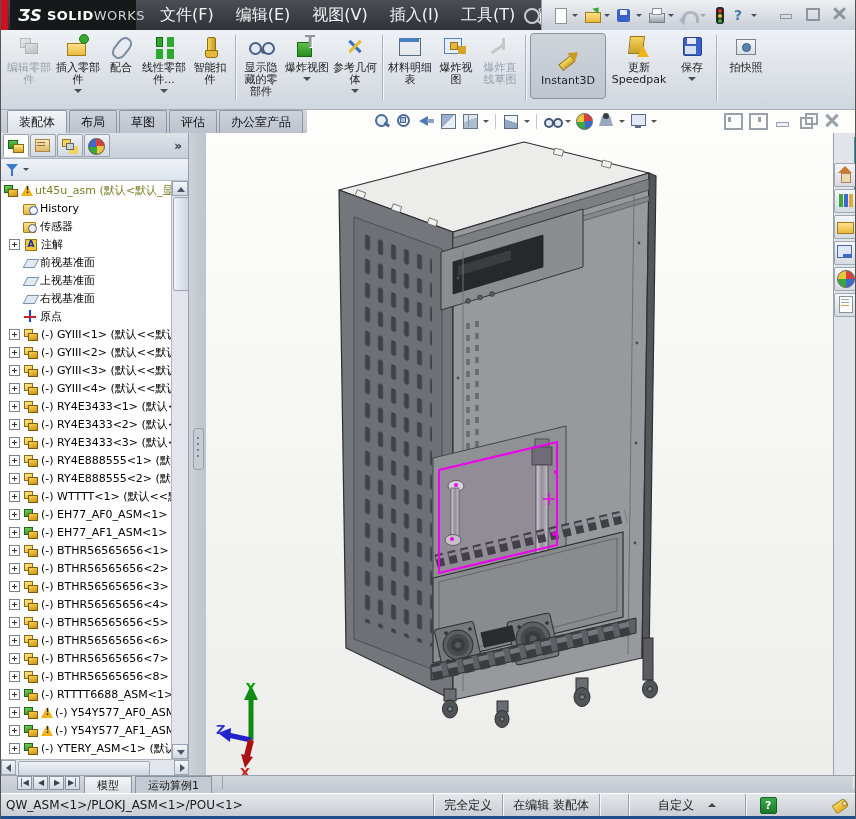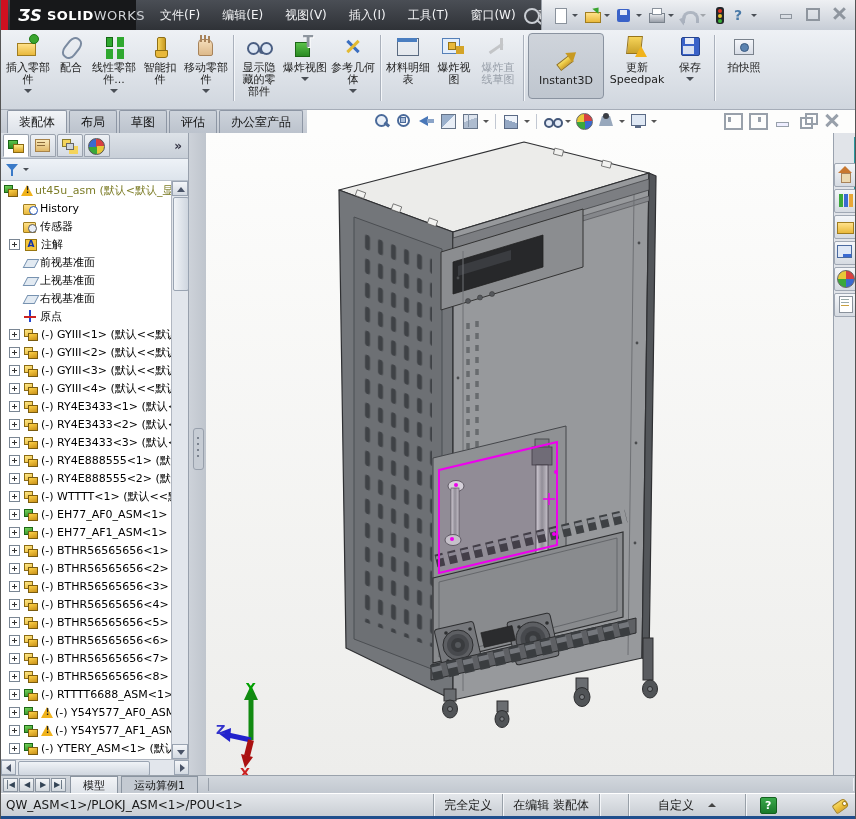--- a/index.html
+++ b/index.html
@@ -9,21 +9,21 @@
   
   #titlebar{position:absolute;left:0;top:0;width:856px;height:30px;
     background:linear-gradient(#4a4e55,#2f3237);color:#fff;padding-left:48px;}
   #red-accent{position:absolute;left:0;top:0;width:7px;height:30px;background:#cf1020;}
   #logo{position:absolute;left:9px;top:0;height:30px;width:126px;background:#17181a;
     display:flex;align-items:center;padding-left:8px;box-sizing:border-box;}
   #logo .mark{font-style:italic;font-weight:bold;font-size:16px;margin-right:5px;}
   #logo .solid{font-weight:bold;font-size:13px;letter-spacing:.5px;}
   #logo .works{font-weight:normal;font-size:13px;color:#cfd2d6;letter-spacing:.5px;}
   #menubar{position:absolute;left:148px;top:0;height:30px;display:flex;align-items:center;}
-  #menubar .menu{list-style:none;padding:3px 11px;font-size:12px;color:#f2f3f5;cursor:default;}
+  #menubar .menu{list-style:none;padding:3px 11px;font-size:16px;color:#f2f3f5;cursor:default;}
   #search-icon{position:absolute;left:523px;top:8px;width:12px;height:12px;border:2px solid #c9cdd3;border-radius:50%;}
   #search-icon::after{content:"";position:absolute;left:10px;top:11px;width:6px;height:2px;background:#c9cdd3;transform:rotate(40deg);}
   #quickbar{position:absolute;left:540px;top:0;width:316px;height:30px;
     background:linear-gradient(#eef0f3,#c7cdd6);border-left:1px solid #9aa0a8;
     display:flex;align-items:center;padding-left:10px;box-sizing:border-box;}
   .qi{position:relative;width:17px;height:17px;margin-right:2px;}
   .dda{width:0;height:0;border-top:3px solid #4a4f56;border-left:3px solid transparent;border-right:3px solid transparent;margin:0 6px 0 1px;}
   .q-new::before{content:"";position:absolute;left:3px;top:1px;width:10px;height:14px;background:#fff;border:1px solid #8a929c;}
   .q-open::before{content:"";position:absolute;left:1px;top:5px;width:14px;height:9px;background:linear-gradient(#ffe18a,#e9b93c);border:1px solid #a07d20;}
   .q-open::after{content:"";position:absolute;left:9px;top:0;border-bottom:5px solid #3aa52f;border-left:4px solid transparent;border-right:4px solid transparent;transform:rotate(40deg);}
@@ -203,21 +203,21 @@
   .tp-lib::before{content:"";position:absolute;left:4px;top:4px;width:4px;height:13px;background:#3aa83a;box-shadow:5px 0 0 #3a6ad0,10px 0 0 #e8a838;}
   .tp-folder::before{content:"";position:absolute;left:2px;top:6px;width:15px;height:10px;background:linear-gradient(#ffe18a,#e9b93c);border:1px solid #a07d20;}
   .tp-palette::before{content:"";position:absolute;left:2px;top:3px;width:13px;height:11px;border:1px solid #4a6aa0;background:#dfe8f6;}
   .tp-palette::after{content:"";position:absolute;left:8px;top:12px;width:8px;height:3px;background:#3a6ad0;}
   .tp-appear::before{content:"";position:absolute;left:2px;top:2px;width:16px;height:16px;border-radius:50%;
      background:conic-gradient(#d84040 0 25%,#3a6ad0 0 50%,#3aa83a 0 75%,#e8c838 0 100%);border:1px solid #666;}
   .tp-props::before{content:"";position:absolute;left:4px;top:2px;width:12px;height:15px;background:#fff;border:1px solid #8a929c;}
   .tp-props::after{content:"";position:absolute;left:6px;top:5px;width:8px;height:1px;background:#9aa;box-shadow:0 3px 0 #9aa,0 6px 0 #c8a040;}
   
   #bottombar{position:absolute;left:0;top:775px;width:856px;height:18px;background:linear-gradient(#d2d7dd,#c2c8d0);
-    border-top:1px solid #9aa2ac;display:flex;align-items:center;padding-left:2px;box-sizing:border-box;}
+    border-top:1px solid #9aa2ac;display:flex;align-items:flex-start;padding-left:16px;box-sizing:border-box;}
   .nv{position:relative;width:15px;height:14px;border:1px solid #8a94a0;background:linear-gradient(#f4f6f8,#d2d8de);margin-right:1px;box-sizing:border-box;}
   .nv::before{position:absolute;left:2px;top:1px;font-size:8px;color:#345;}
   .nv-first::before{content:"|◀";} .nv-prev::before{content:"◀";left:4px;} .nv-next::before{content:"▶";left:4px;} .nv-last::before{content:"▶|";}
   .btab{font-size:11px;color:#111;padding:1px 12px;border:1px solid #8a94a0;border-bottom:none;background:#c4cad2;margin-left:3px;}
   .btab.active{background:linear-gradient(#f2f4f7,#dde2e8);}
   #bspacer{flex:1;height:13px;margin:0 4px 1px 10px;border-left:1px solid #98a0aa;box-shadow:1px 0 0 #eef0f4;}
   #statusbar{position:absolute;left:0;top:793px;width:856px;height:23px;background:linear-gradient(#e4e7eb,#c9ced4);
     border-top:1px solid #fff;display:flex;align-items:center;font-size:12px;color:#1a1a1a;box-sizing:border-box;}
   #status-path{padding-left:5px;flex:1;}
   .scell{height:100%;display:flex;align-items:center;padding:0 10px;border-left:1px solid #98a0a8;box-shadow:inset 1px 0 0 #f4f6f9;}
@@ -269,42 +269,41 @@
         <span class="dda"></span>
       <div id="winctrl">
         <span class="wb wb-min"></span>
         <span class="wb wb-max"></span>
         <span class="wb wb-close"></span>
       </div>
     </div>
   </div>
 
   <div id="ribbon">
+    <div class="rbtn disabled" style="width:48px">
+      <span class="ri ri-edit"></span>
+      <span class="rlabel">编辑零部件</span>
+    </div>
     <div class="rbtn" style="width:46px">
       <span class="ri ri-insert"></span>
       <span class="rlabel">插入零部件</span>
       <span class="ddb"></span>
     </div>
     <div class="rbtn" style="width:36px">
       <span class="ri ri-mate"></span>
       <span class="rlabel">配合</span>
     </div>
     <div class="rbtn" style="width:46px">
       <span class="ri ri-linear"></span>
       <span class="rlabel">线性零部件...</span>
       <span class="ddb"></span>
     </div>
     <div class="rbtn" style="width:42px">
       <span class="ri ri-smart"></span>
       <span class="rlabel">智能扣件</span>
-    </div>
-    <div class="rbtn" style="width:46px">
-      <span class="ri ri-move"></span>
-      <span class="rlabel">移动零部件</span>
-      <span class="ddb"></span>
     </div>
     <span class="rsep"></span>
     <div class="rbtn" style="width:42px">
       <span class="ri ri-show"></span>
       <span class="rlabel">显示隐藏的零部件</span>
     </div>
     <div class="rbtn" style="width:46px">
       <span class="ri ri-asmfeat"></span>
       <span class="rlabel">爆炸视图</span>
       <span class="ddb"></span>

